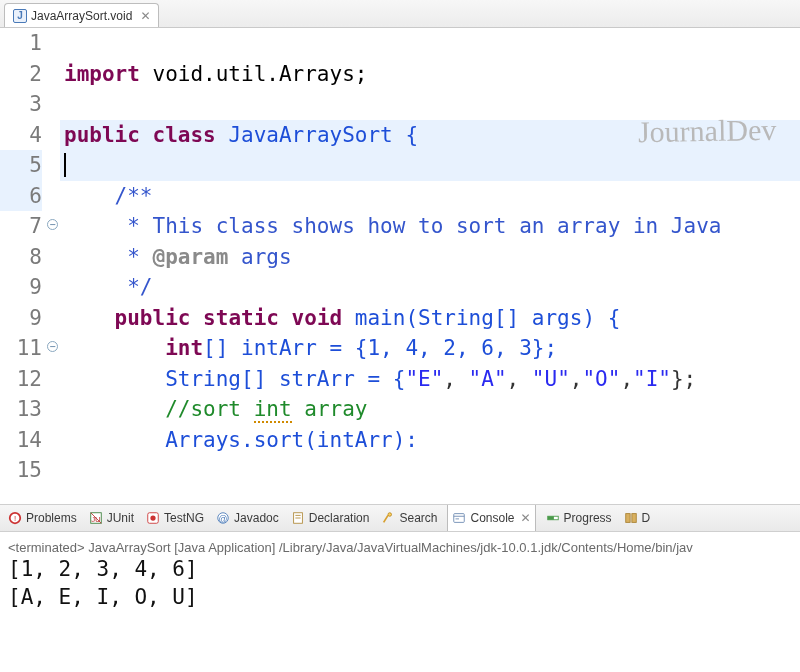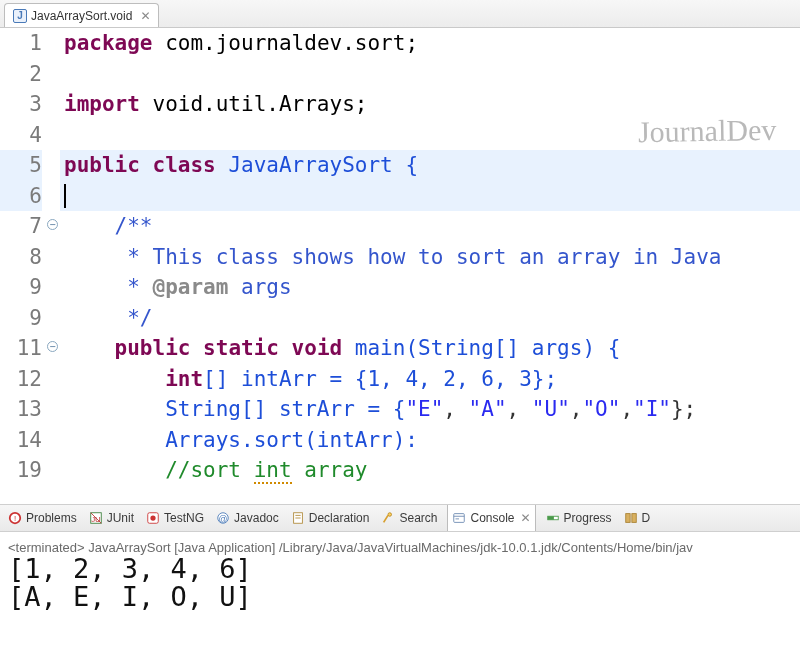--- a/index.html
+++ b/index.html
@@ -145,21 +145,21 @@
     font-size: 13px;
   }
   .console .status {
     color: #6a6a6a;
     font-size: 13px;
     white-space: nowrap;
     overflow: hidden;
   }
   .console .out {
     font-family: Menlo, Consolas, monospace;
-    font-size: 27px;
+    font-size: 21px;
     line-height: 28px;
     color: #111;
   }
 </style>
 </head>
 <body>
 
 <div class="tab-bar">
   <div class="tab">
     <span class="j-icon">J</span>
@@ -177,46 +177,45 @@
     <div class="ln hl-line">5</div>
     <div class="ln hl-line">6</div>
     <div class="ln">7</div>
     <div class="ln">8</div>
     <div class="ln">9</div>
     <div class="ln">9</div>
     <div class="ln">11</div>
     <div class="ln">12</div>
     <div class="ln">13</div>
     <div class="ln">14</div>
-    <div class="ln">19</div>
+    <div class="ln">15</div>
   </div>
   <div class="fold-col">
     <div class="fold" style="top:191px">−</div>
     <div class="fold" style="top:313px">−</div>
   </div>
   <div class="code-area">
     <div class="watermark">JournalDev</div>
 
-    <div class="line"><span class="tok-kw">package</span><span class="tok-pkg"> com.journaldev.sort;</span></div>
     <div class="line"></div>
     <div class="line"><span class="tok-kw">import</span><span class="tok-pkg"> void.util.Arrays;</span></div>
     <div class="line"></div>
     <div class="line hl-line"><span class="tok-kw">public</span><span> </span><span class="tok-kw">class</span><span class="tok-default"> JavaArraySort {</span></div>
     <div class="line hl-line" style="position:relative;">
       <span class="caret" style="left:4px; top:3px;"></span>
     </div>
     <div class="line"><span class="tok-doc">    /**</span></div>
     <div class="line"><span class="tok-doc">     * This class shows how to sort an array in Java</span></div>
     <div class="line"><span class="tok-doc">     * </span><span class="tok-tag">@param</span><span class="tok-doc"> args</span></div>
     <div class="line"><span class="tok-doc">     */</span></div>
     <div class="line"><span>    </span><span class="tok-kw">public</span><span> </span><span class="tok-kw">static</span><span> </span><span class="tok-kw">void</span><span class="tok-default"> main(String[] args) {</span></div>
     <div class="line"><span>        </span><span class="tok-kw">int</span><span class="tok-default">[] intArr = {1, 4, 2, 6, 3};</span></div>
     <div class="line"><span class="tok-default">        String[] strArr = {</span><span class="tok-str">"E"</span><span>, </span><span class="tok-str">"A"</span><span>, </span><span class="tok-str">"U"</span><span>,</span><span class="tok-str">"O"</span><span>,</span><span class="tok-str">"I"</span><span>};</span></div>
+    <div class="line"><span class="tok-comment">        //sort </span><span class="tok-comment tok-squiggle">int</span><span class="tok-comment"> array</span></div>
     <div class="line"><span class="tok-default">        Arrays.sort(intArr):</span></div>
-    <div class="line"><span class="tok-comment">        //sort </span><span class="tok-comment tok-squiggle">int</span><span class="tok-comment"> array</span></div>
   </div>
 </div>
 
 <div class="views-bar">
   <div class="view-tab">
     <span class="vi">
         <svg viewBox="0 0 16 16">
           <circle cx="8" cy="8" r="6" fill="#fff" stroke="#c33" stroke-width="2"></circle>
           <text x="8" y="11" text-anchor="middle" font-size="9" fill="#c33">!</text>
         </svg>

